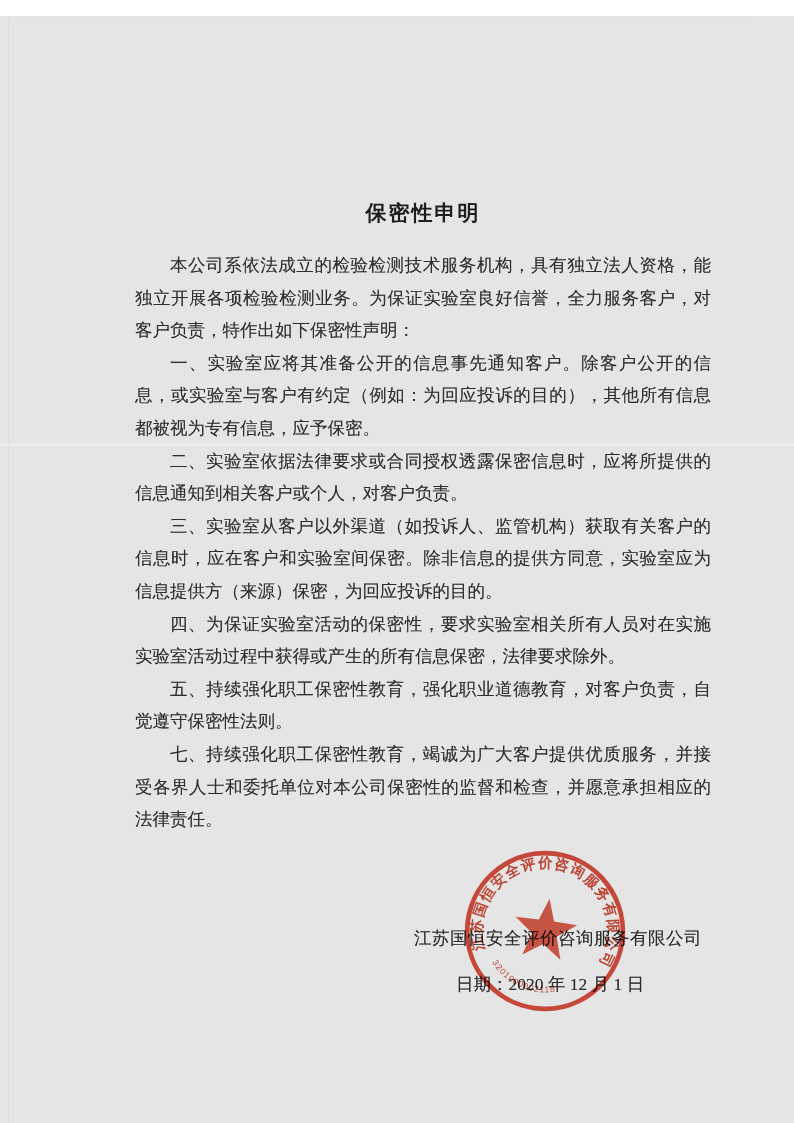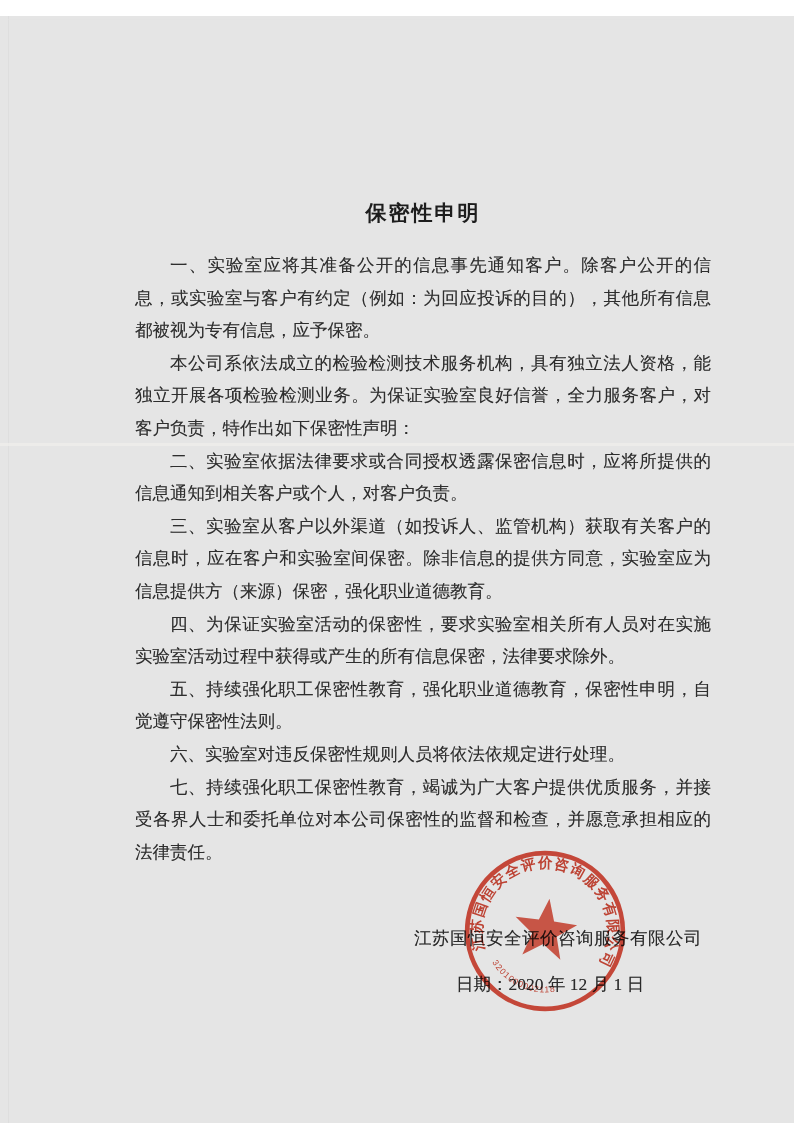--- a/index.html
+++ b/index.html
@@ -123,27 +123,26 @@
 <body>
 
 <div class="page">
 
   <div class="scan-edge-left"></div>
   <div class="scan-edge-top"></div>
   <div class="scan-streak"></div>
 
   <div class="content">
     <h1 class="doc-title">保密性申明</h1>
+    <p class="para">本公司系依法成立的检验检测技术服务机构，具有独立法人资格，能独立开展各项检验检测业务。为保证实验室良好信誉，全力服务客户，对客户负责，特作出如下保密性声明：</p>
     <p class="para">一、实验室应将其准备公开的信息事先通知客户。除客户公开的信息，或实验室与客户有约定（例如：为回应投诉的目的），其他所有信息都被视为专有信息，应予保密。</p>
-    <p class="para">本公司系依法成立的检验检测技术服务机构，具有独立法人资格，能独立开展各项检验检测业务。为保证实验室良好信誉，全力服务客户，对客户负责，特作出如下保密性声明：</p>
     <p class="para">二、实验室依据法律要求或合同授权透露保密信息时，应将所提供的信息通知到相关客户或个人，对客户负责。</p>
-    <p class="para">三、实验室从客户以外渠道（如投诉人、监管机构）获取有关客户的信息时，应在客户和实验室间保密。除非信息的提供方同意，实验室应为信息提供方（来源）保密，强化职业道德教育。</p>
+    <p class="para">三、实验室从客户以外渠道（如投诉人、监管机构）获取有关客户的信息时，应在客户和实验室间保密。除非信息的提供方同意，实验室应为信息提供方（来源）保密，为回应投诉的目的。</p>
     <p class="para">四、为保证实验室活动的保密性，要求实验室相关所有人员对在实施实验室活动过程中获得或产生的所有信息保密，法律要求除外。</p>
-    <p class="para">五、持续强化职工保密性教育，强化职业道德教育，保密性申明，自觉遵守保密性法则。</p>
-    <p class="para">六、实验室对违反保密性规则人员将依法依规定进行处理。</p>
+    <p class="para">五、持续强化职工保密性教育，强化职业道德教育，对客户负责，自觉遵守保密性法则。</p>
     <p class="para">七、持续强化职工保密性教育，竭诚为广大客户提供优质服务，并接受各界人士和委托单位对本公司保密性的监督和检查，并愿意承担相应的法律责任。</p>
   </div>
 
   <div class="sig-company">江苏国恒安全评价咨询服务有限公司</div>
   <div class="sig-date">日期：2020 年 12 月 1 日</div>
 
   <svg class="seal" viewBox="0 0 200 200" xmlns="http://www.w3.org/2000/svg">
     <g transform="rotate(8 100 100)">
       <circle class="seal-ring" cx="100" cy="100" r="81"></circle>
       <polygon class="seal-star" points="100,66 108,89 132.3,89.5 112.9,104.2 120,127.5 100,113.6 80,127.5 87.1,104.2 67.7,89.5 92,89"></polygon>

